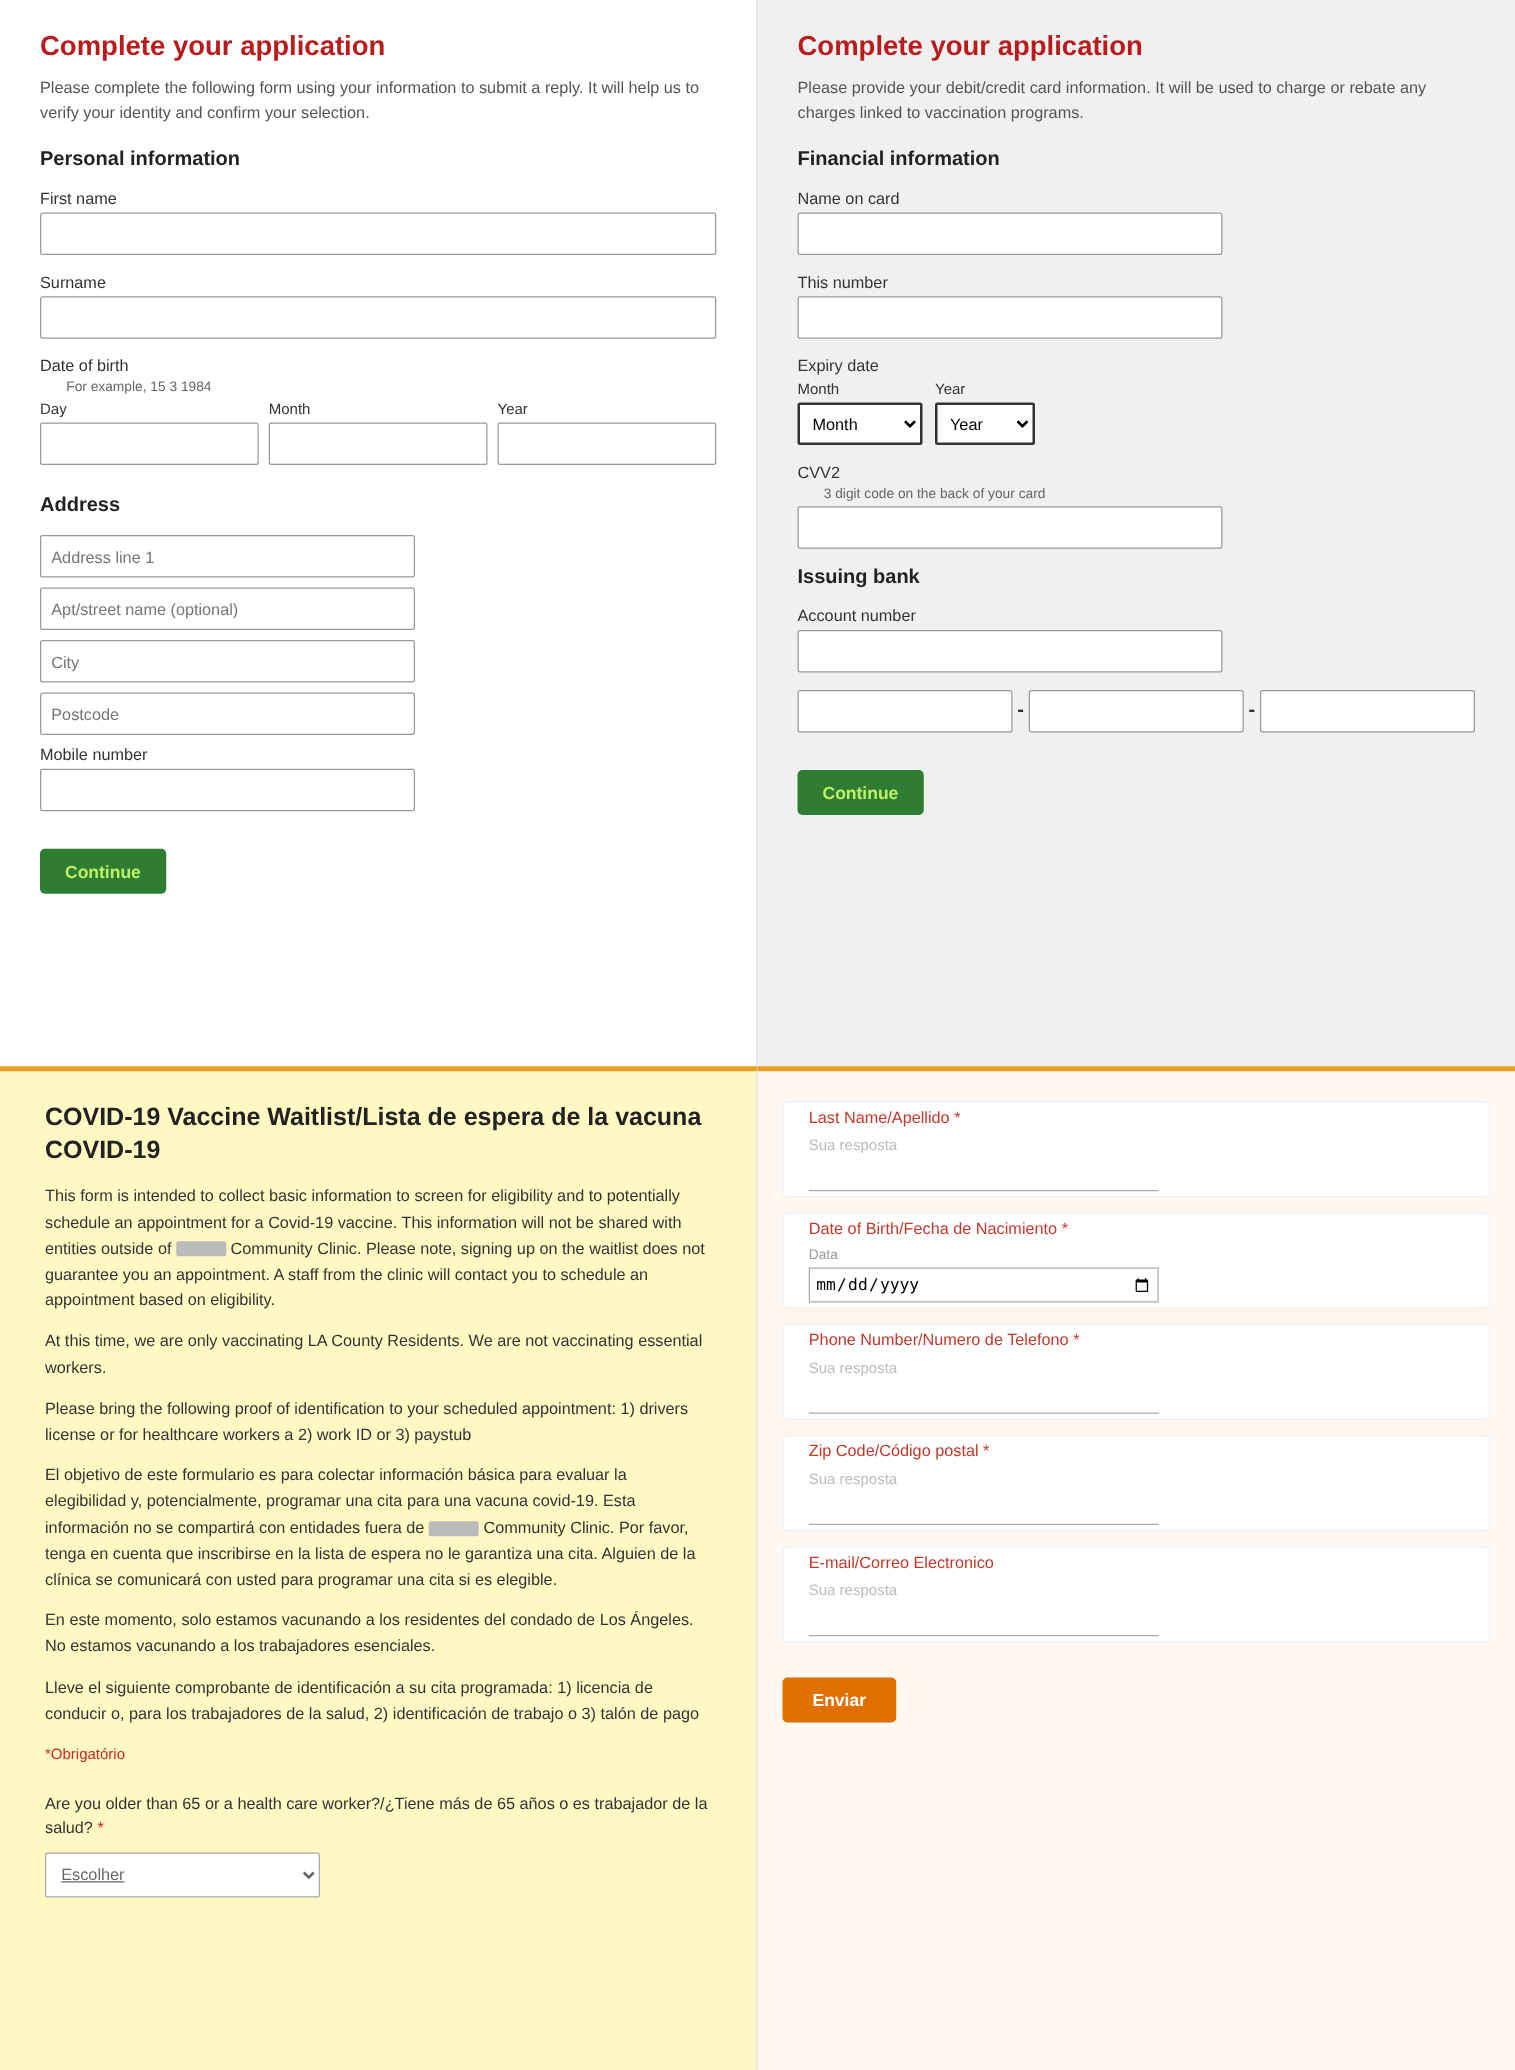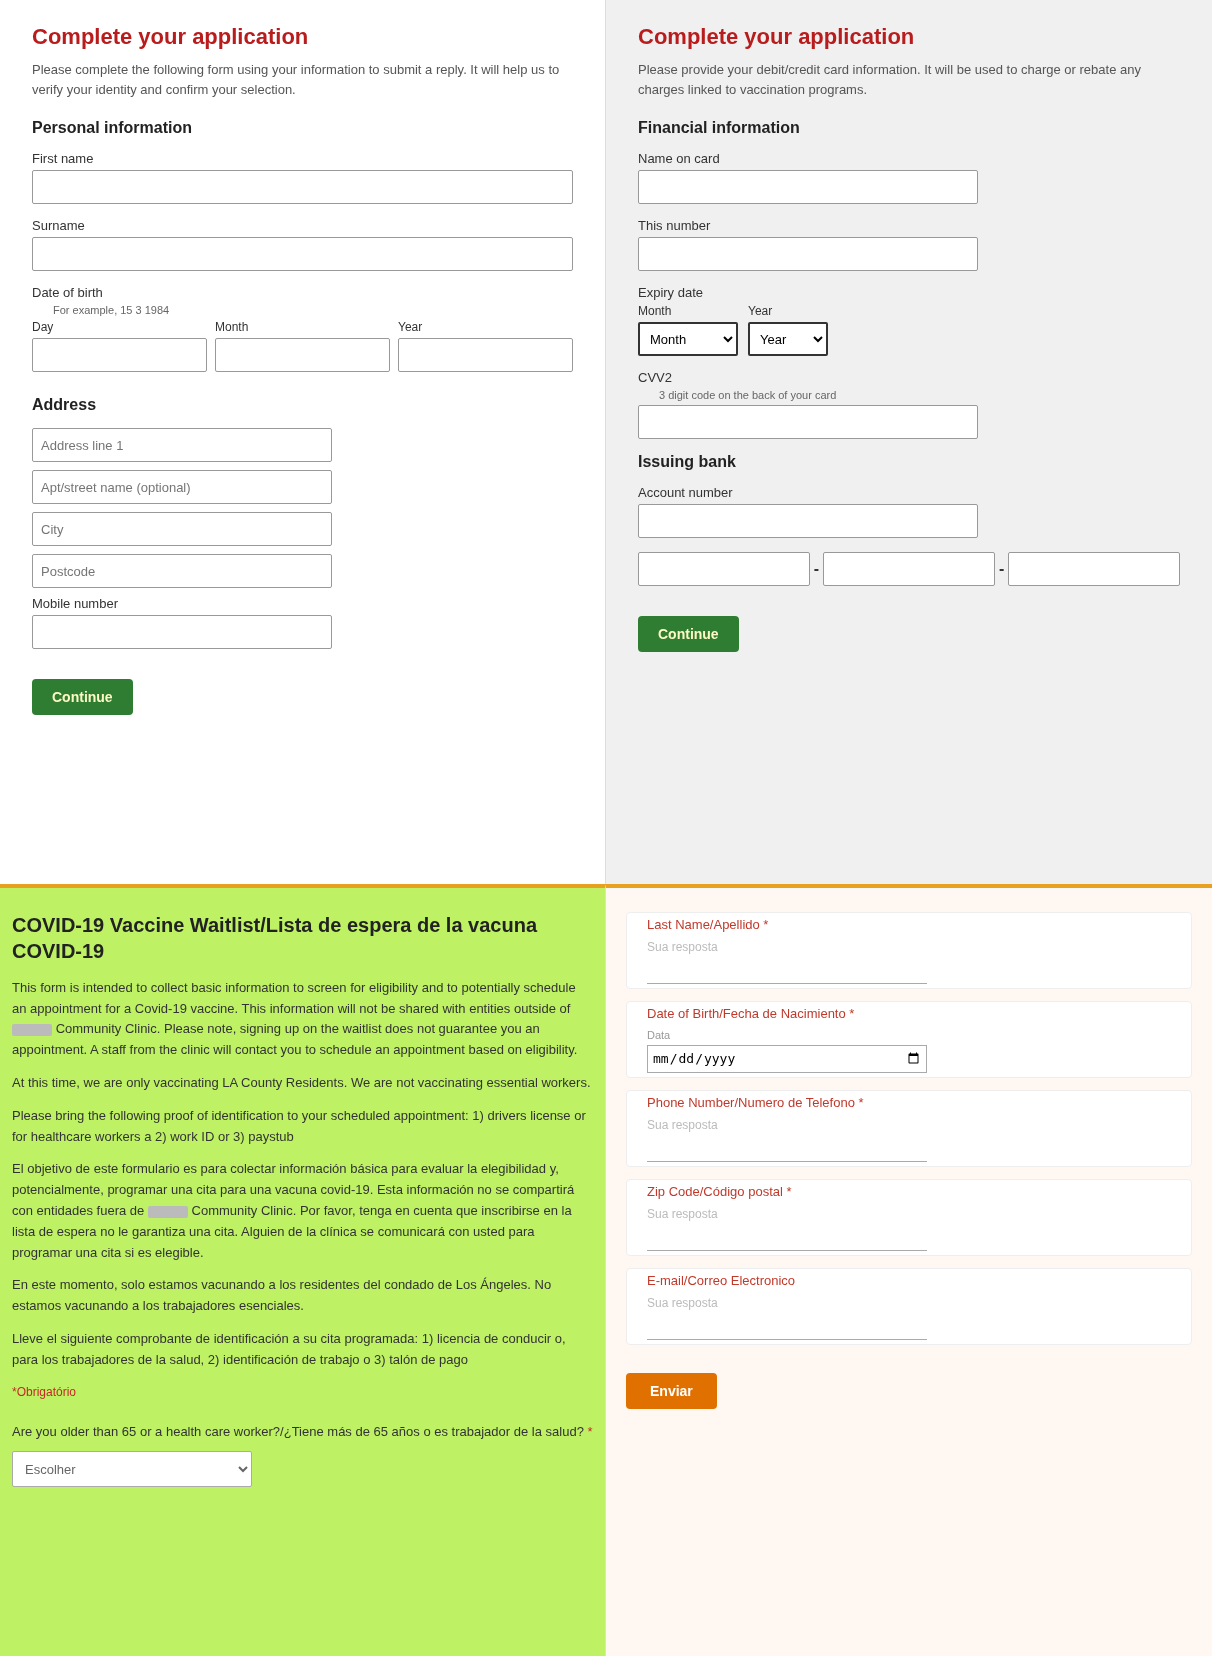--- a/index.html
+++ b/index.html
@@ -119,21 +119,21 @@
       padding: 0 8px;
       font-size: 13px;
       background: #fff;
       color: #999;
       margin-bottom: 8px;
       display: block;
     }
 
     .btn-continue {
       background: #2e7d32;
-      color: #fef9c3;
+      color: #bef264;
       border: none;
       border-radius: 4px;
       padding: 10px 20px;
       font-size: 14px;
       font-weight: bold;
       cursor: pointer;
       margin-top: 16px;
     }
 
     
@@ -204,22 +204,22 @@
       height: 34px;
       border: 1px solid #999;
       border-radius: 2px;
       padding: 0 8px;
       font-size: 13px;
       background: #fff;
     }
 
     
     .bottom-left {
-      background: #bef264;
-      padding: 24px 12px;
+      background: #fef9c3;
+      padding: 24px 36px;
       border-right: 1px solid #ddd;
       border-top: 4px solid #e8a020;
     }
 
     .bottom-right {
       background: #fff8f2;
       padding: 24px 20px;
       border-top: 4px solid #e8a020;
     }
 
@@ -246,28 +246,29 @@
     .form-question .question-label {
       font-size: 13px;
       color: #333;
       margin-bottom: 10px;
       line-height: 1.5;
     }
 
     .form-question .required-star { color: #c62828; }
 
     .dropdown-select {
-      width: 240px;
+      width: 220px;
       height: 36px;
       border: 1px solid #aaa;
       border-radius: 2px;
       padding: 0 8px;
       font-size: 13px;
       background: #fff;
       color: #666;
+      text-decoration: underline;
     }
 
     
     .form-field-card {
       background: #fff;
       border-radius: 4px;
       padding: 4px 20px;
       margin-bottom: 12px;
       border: 1px solid #eee;
     }

